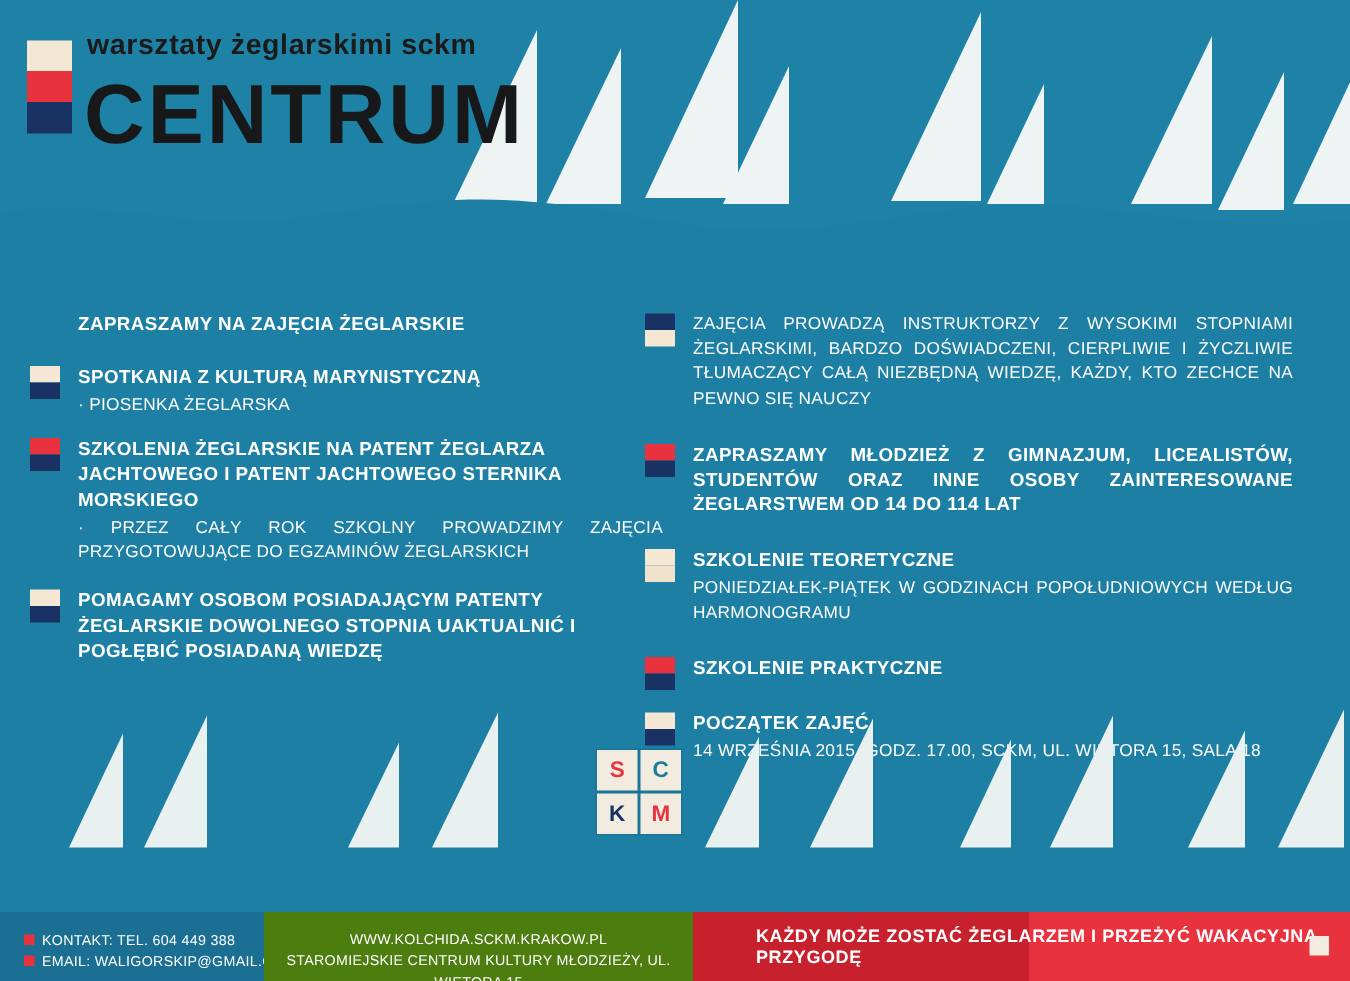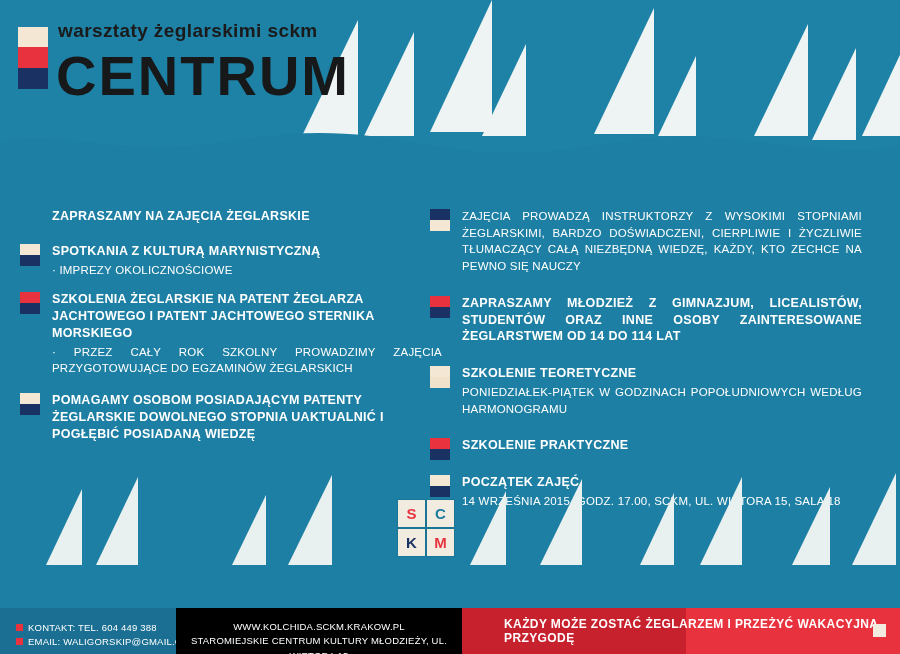--- a/index.html
+++ b/index.html
@@ -113,21 +113,21 @@
   .cube.k { left: 0; top: 29px; color: #1a3263; }
   .cube.m { left: 29px; top: 29px; color: #e8333f; }
 
   
   .footer {
     position: absolute; left: 0; bottom: 0; width: 900px; height: 46px;
     background: #1a6f92;
   }
   .foot-red-left {
     position: absolute; left: 176px; top: 0; width: 286px; height: 46px;
-    background: #000000;
+    background: #4d7c0f;
   }
   .foot-red-right {
     position: absolute; left: 462px; top: 0; width: 438px; height: 46px;
     background: #e8333f;
   }
   .foot-red-right .inner-dark {
     position: absolute; left: 0; top: 0; width: 224px; height: 46px;
     background: #c8212e;
   }
   .contact {
@@ -186,21 +186,21 @@
       <div class="head">Zapraszamy na zajęcia żeglarskie</div>
     </div>
 
     <div class="block">
       <div class="bullet">
         <i style="background:#f4e7d4"></i>
           <i style="background:#1a3263"></i>
       </div>
       <div class="head">Spotkania z kulturą marynistyczną</div>
       <div class="lines">
-        <div>· Imprezy okolicznościowe</div>
+        <div>· Piosenka żeglarska</div>
       </div>
     </div>
 
     <div class="block">
       <div class="bullet">
         <i style="background:#e8333f"></i>
           <i style="background:#1a3263"></i>
       </div>
       <div class="head">Szkolenia żeglarskie na patent żeglarza jachtowego i patent jachtowego sternika morskiego</div>
       <div class="lines" style="text-align:justify">

